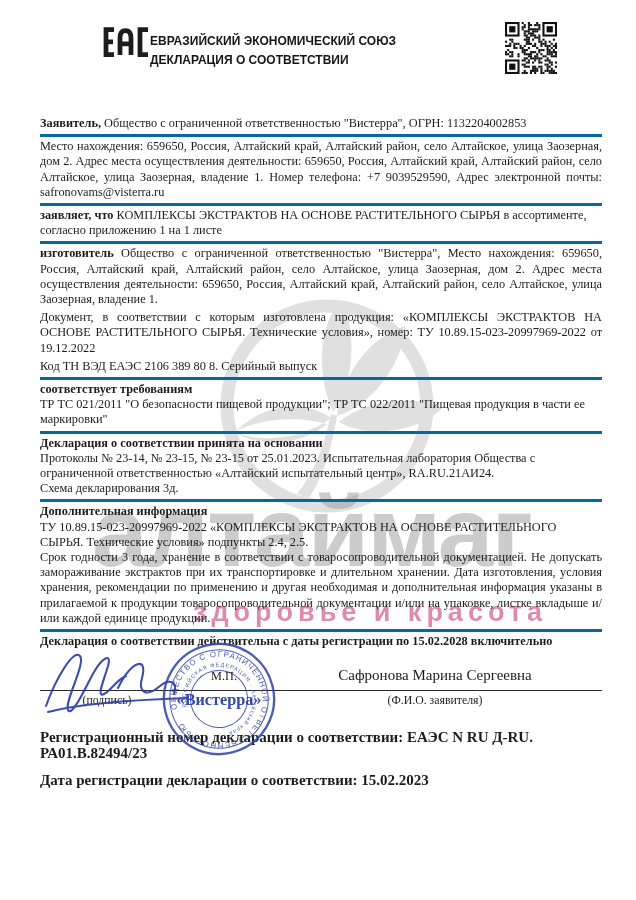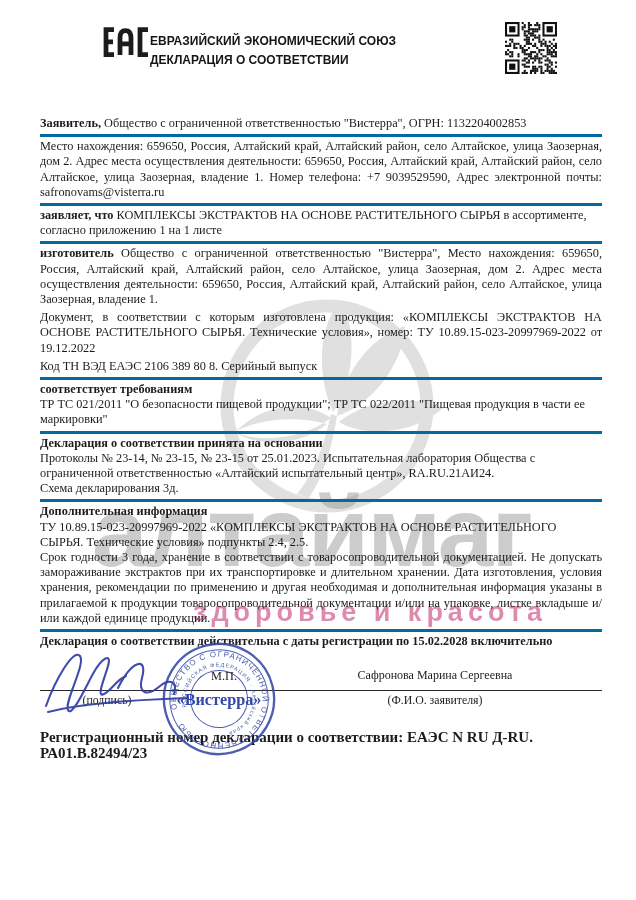--- a/index.html
+++ b/index.html
@@ -38,21 +38,21 @@
   .sec { padding:2px 0 3px 0; }
   .rule { border-top:3px solid #0369a1; }
   .just { text-align:justify; }
   b, .bold { font-weight:700; }
   
   .sign-row { position:relative; height:62px; margin-top:4px; }
   .sign-line { position:absolute; left:0; right:0; top:34px; border-top:1px solid #2a2a2a; }
   .cap { position:absolute; top:37px; font-size:11.8px; }
   .cap-sign { left:22px; width:90px; text-align:center; }
   .cap-name { left:280px; width:230px; text-align:center; }
-  .fio-name { position:absolute; left:255px; width:280px; top:12px; text-align:center; font-size:12px; }
+  .fio-name { position:absolute; left:255px; width:280px; top:12px; text-align:center; font-size:15px; }
   .mp { position:absolute; left:162px; width:44px; top:13px; text-align:center; font-size:12.3px; z-index:3; }
   .stamp { position:absolute; left:120px; top:-16px; z-index:2; }
   .signature-svg { position:absolute; left:-2px; top:-16px; z-index:2; }
   .footer-line { font-weight:700; font-size:15px; margin-top:12px; }
 </style>
 </head>
 <body>
 
 <div class="page">
 
@@ -387,15 +387,16 @@
           </text>
         </g>
         <text x="60" y="66" text-anchor="middle" fill="#3547a7" font-family="Liberation Serif, serif" font-size="16.5" font-weight="700">«Вистерра»</text>
       </svg>
       <div class="fio-name">Сафронова Марина Сергеевна</div>
       <div class="cap cap-sign">(подпись)</div>
       <div class="cap cap-name">(Ф.И.О. заявителя)</div>
     </div>
 
     <div class="footer-line">Регистрационный номер декларации о соответствии: ЕАЭС N RU Д-RU. РА01.В.82494/23</div>
+    <div class="footer-line">Дата регистрации декларации о соответствии: 15.02.2023</div>
 
   </div>
 </div>
 
 </body></html>

